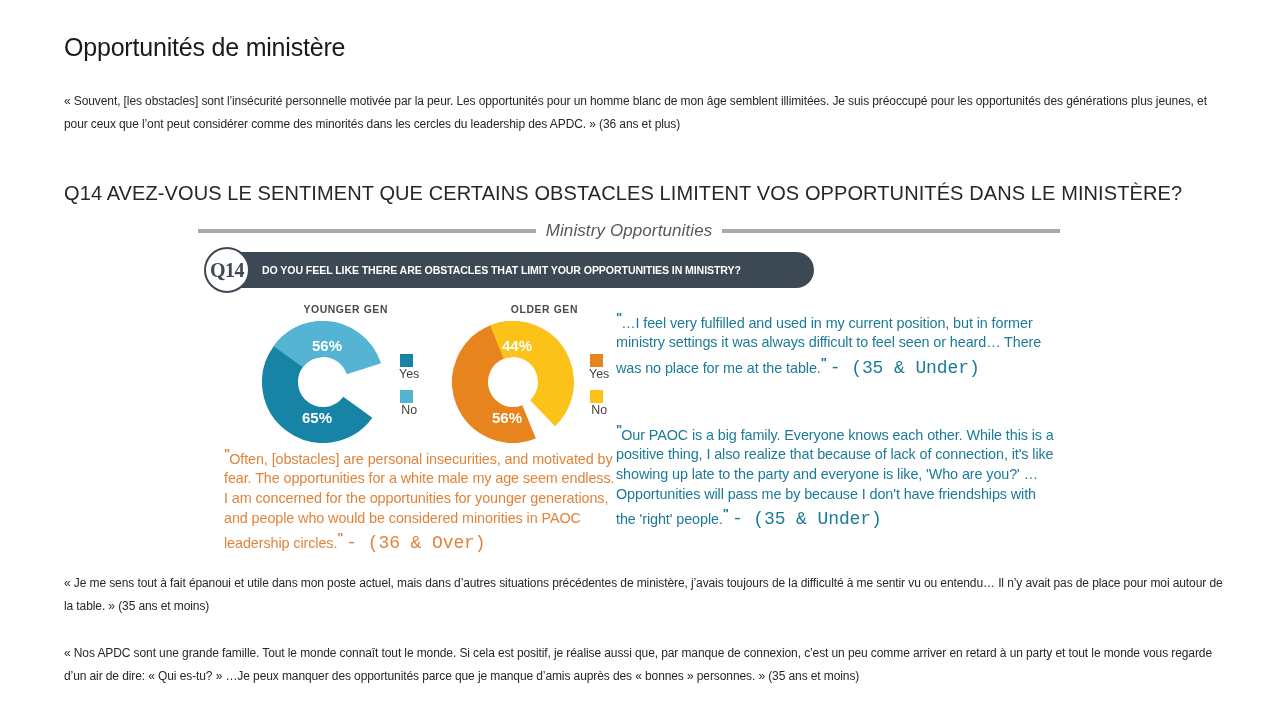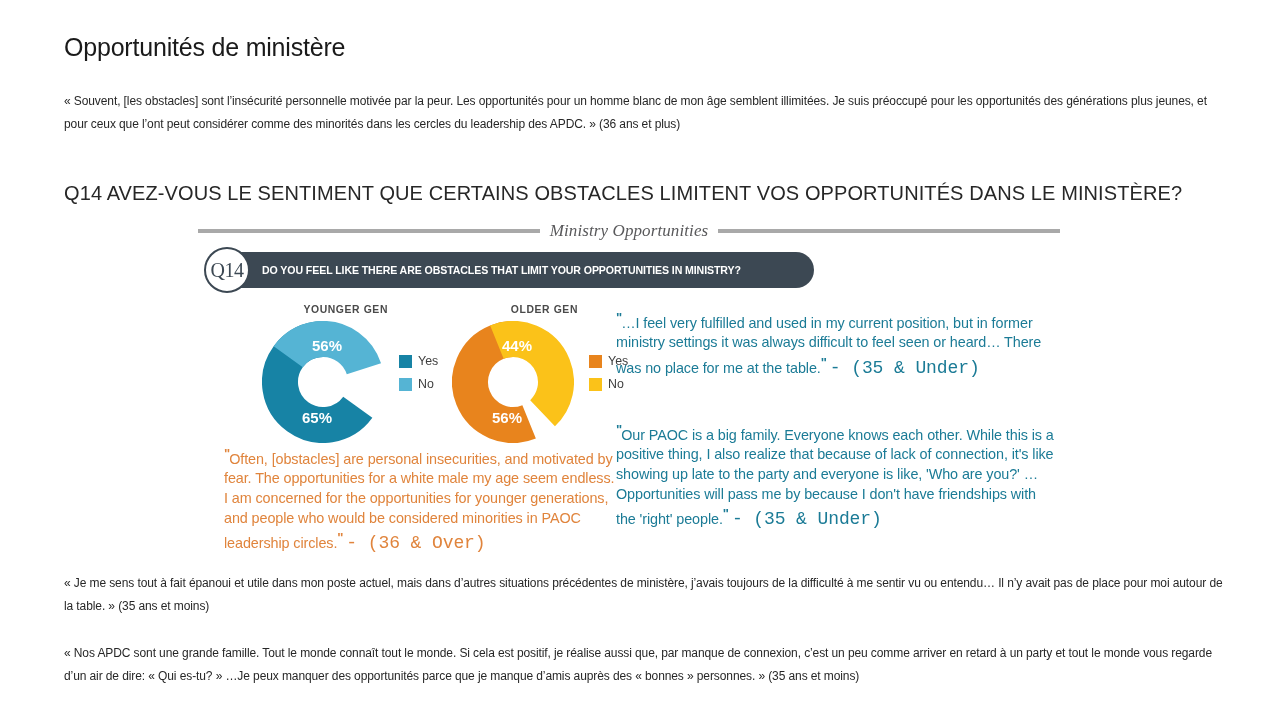--- a/index.html
+++ b/index.html
@@ -71,21 +71,21 @@
   }
   .rule {
     flex: 1 1 auto;
     height: 4px;
     background: #a9a9a9;
   }
   .rule.left  { margin-right: 10px; }
   .rule.right { margin-left: 10px; }
   .info-head-title {
     flex: 0 0 auto;
-    font-family: Liberation Serif, serif;
+    font-family: Liberation Sans, sans-serif;
     font-style: italic;
     font-size: 17px;
     color: #59595b;
     white-space: nowrap;
     letter-spacing: 0.1px;
   }
 
   
   .qbar {
     position: absolute;
@@ -106,20 +106,21 @@
     background: #ffffff;
     border: 2px solid #3c4853;
     display: flex;
     align-items: center;
     justify-content: center;
     font-family: "Liberation Serif", serif;
     font-size: 20px;
     color: #3c4853;
     letter-spacing: -0.5px;
     box-sizing: border-box;
+    font-weight: bold;
   }
   .qtext {
     position: absolute;
     left: 44px;
     top: 0;
     height: 36px;
     display: flex;
     align-items: center;
     font-size: 10.6px;
     font-weight: bold;
@@ -166,20 +167,21 @@
 
   .legend {
     position: absolute;
     left: 143px;
     top: 50px;
   }
   .legend-row {
     display: flex;
     align-items: center;
     margin-bottom: 9px;
+    flex-direction: column;
   }
   .legend-swatch {
     width: 13px;
     height: 13px;
     margin-right: 6px;
   }
   .legend-label {
     font-size: 12.4px;
     color: #3f3f3f;
   }

